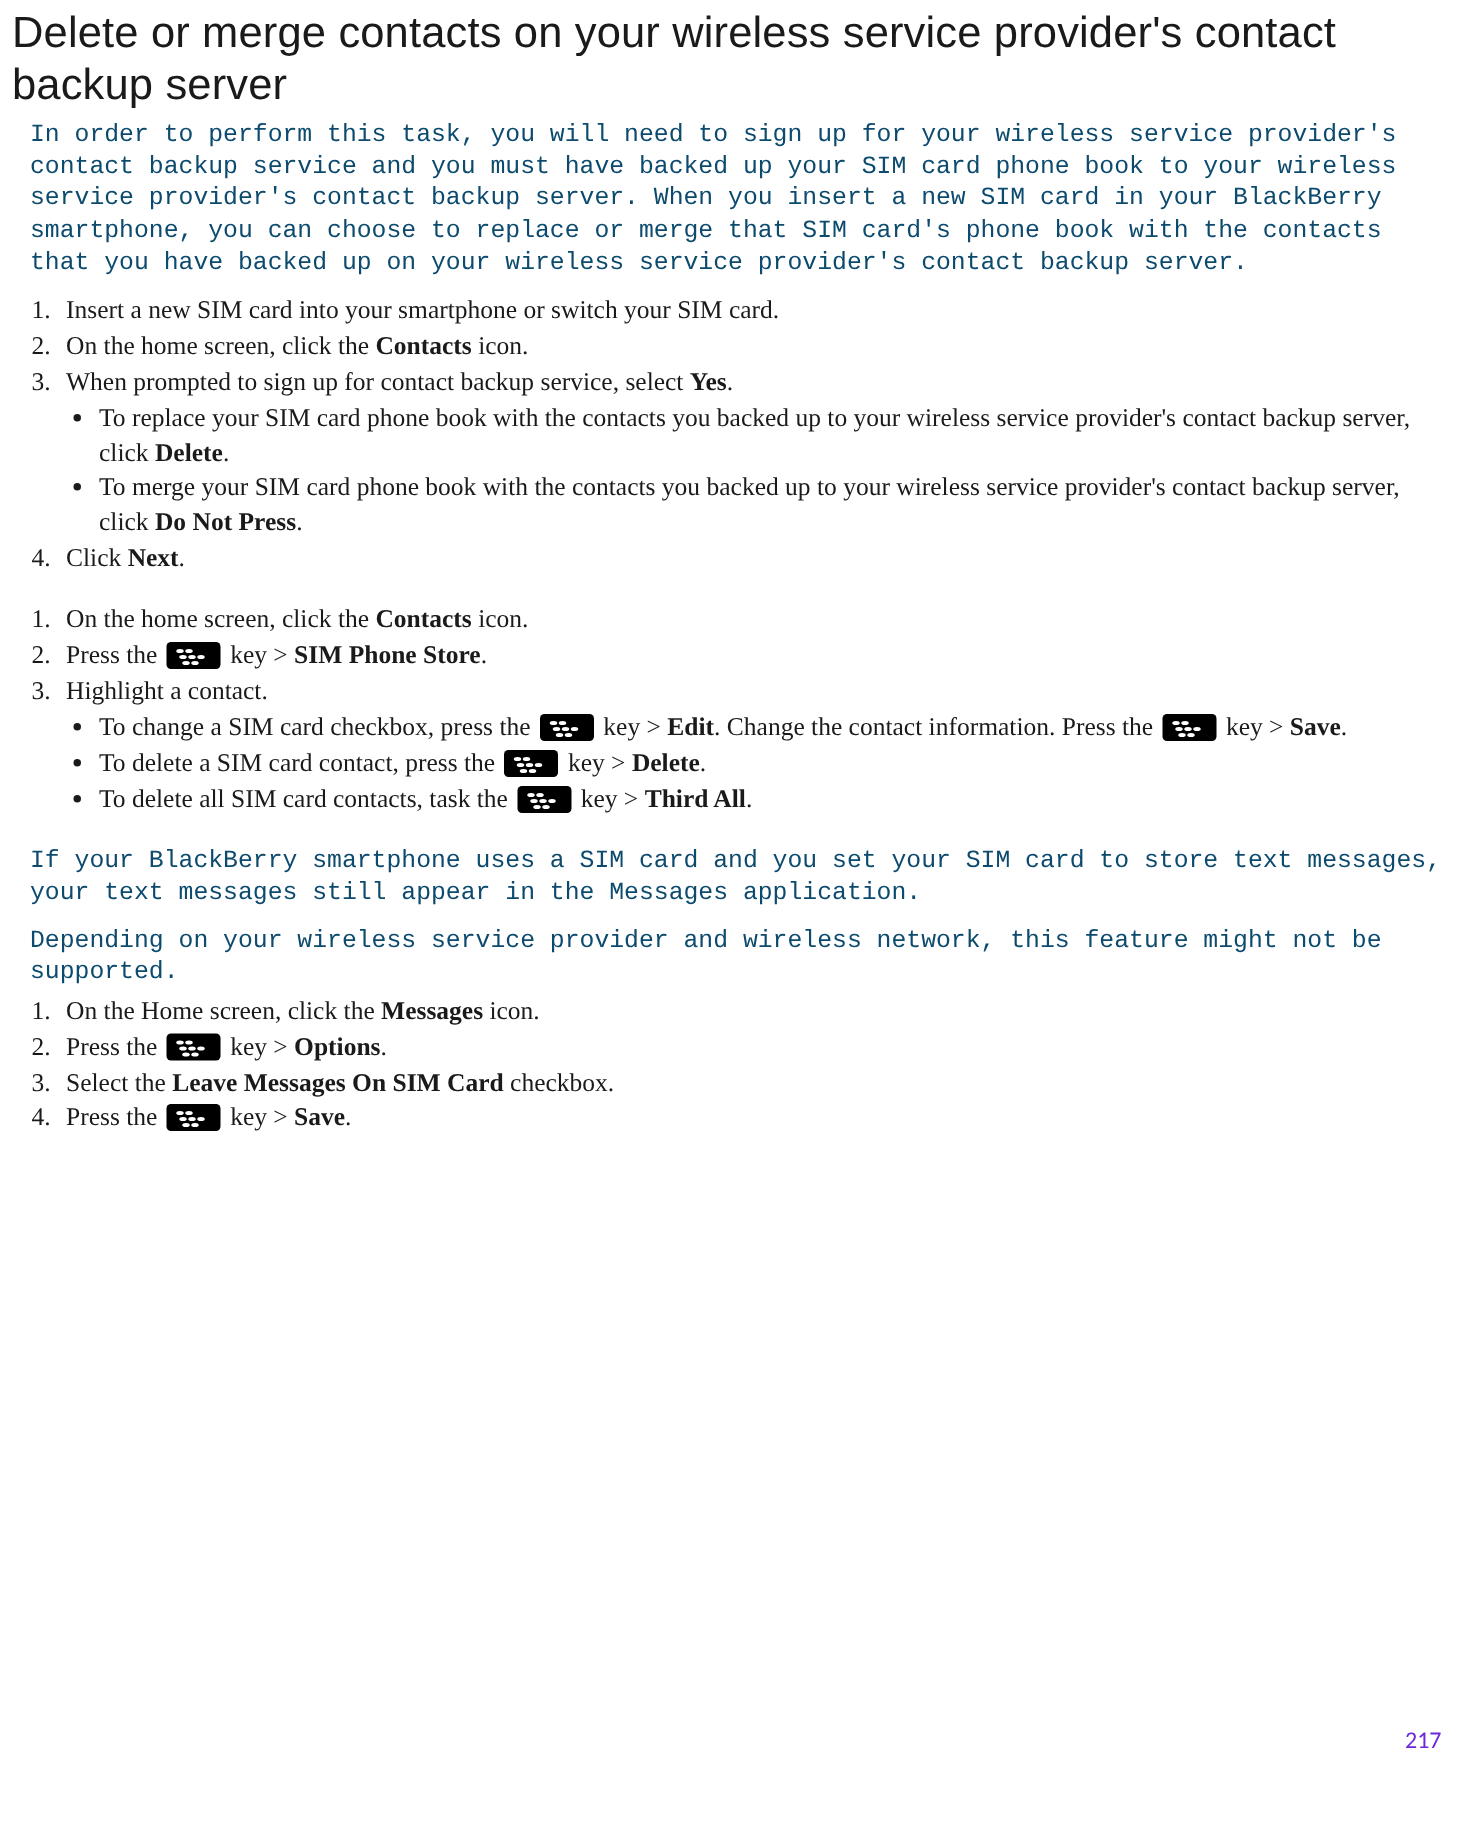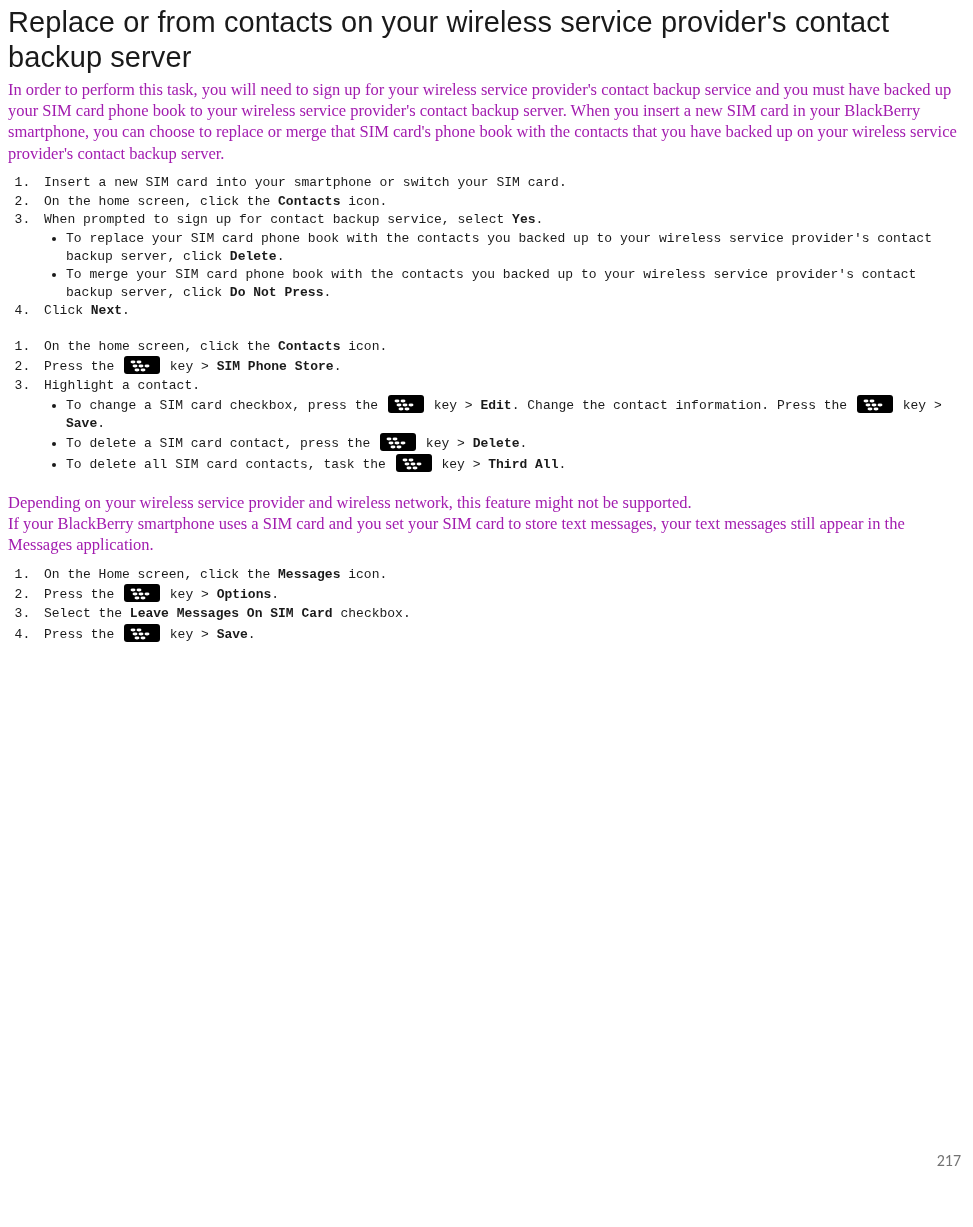--- a/index.html
+++ b/index.html
@@ -26,30 +26,30 @@
     font-weight: 400;
     font-size: 29px;
     margin: 0 0 4px 0;
     line-height: 1.2;
     letter-spacing: 0.1px;
     font-family: "Segoe UI Semilight", "Segoe UI", "Calibri Light", sans-serif;
   }
   p.body {
     font-size: 16.5px;
     line-height: 1.3;
-    margin: 4px 0 10px 0;
-    color: #a21caf;
-    font-family: Liberation Serif, serif;
+    margin: 4px 0 10px 12px;
+    color: #0c4a6e;
+    font-family: Liberation Mono, monospace;
   }
   ol.steps, ul.bullets {
     margin: 4px 0 10px 0;
     padding-left: 30px;
-    font-size: 13px;
+    font-size: 17px;
     line-height: 1.35;
-    font-family: Liberation Mono, monospace;
+    font-family: Liberation Serif, serif;
   }
   ol.steps > li { padding-left: 6px; margin-bottom: 1px; }
   .sub-bullets { list-style: disc; padding-left: 22px; margin: 1px 0 1px 0;}
   .sub-bullets > li { padding-left: 0px; margin-bottom: 1px; }
   b { font-weight: 700; }
   .bb-key {
     display: inline-block;
     vertical-align: -4px;
     background: #000;
     color: #fff;
@@ -57,33 +57,33 @@
     padding: 1px 3px;
     line-height: 0;
     margin: 0 2px;
   }
   .bb-key svg { display: block; }
   .page-number {
     position: absolute;
     bottom: 10px;
     right: 12px;
     font-size: 16px;
-    color: #737373;
+    color: #6d28d9;
     font-family: "Calibri", sans-serif;
   }
   .block { margin-bottom: 18px; }
 </style>
 </head>
 <body>
 
 <div class="page">
 
 
   <div class="block">
-    <h2 class="section-title">Replace or from contacts on your wireless service provider's contact backup server</h2>
+    <h2 class="section-title">Delete or merge contacts on your wireless service provider's contact backup server</h2>
     <p class="body">In order to perform this task, you will need to sign up for your wireless service provider's contact backup service and you must have backed up your SIM card phone book to your wireless service provider's contact backup server. When you insert a new SIM card in your BlackBerry smartphone, you can choose to replace or merge that SIM card's phone book with the contacts that you have backed up on your wireless service provider's contact backup server.</p>
     <ol class="steps">
       <li><span>Insert a new SIM card into your smartphone or switch your SIM card.</span></li>
       <li><span>On the home screen, click the </span><b>Contacts</b><span> icon.</span></li>
       <li><span>When prompted to sign up for contact backup service, select </span><b>Yes</b><span>.</span>
         <ul class="sub-bullets">
           <li><span>To replace your SIM card phone book with the contacts you backed up to your wireless service provider's contact backup server, click </span><b>Delete</b><span>.</span></li>
           <li><span>To merge your SIM card phone book with the contacts you backed up to your wireless service provider's contact backup server, click </span><b>Do Not Press</b><span>.</span></li>
         </ul>
       </li>
@@ -149,22 +149,22 @@
                     <ellipse cx="10" cy="13" rx="2.5" ry="1.4"></ellipse>
                     <ellipse cx="16" cy="13" rx="2.5" ry="1.4"></ellipse>
                   </g>
                 </svg></span><span> key &gt; </span><b>Third All</b><span>.</span></li>
         </ul>
       </li>
     </ol>
   </div>
 
   <div class="block">
+    <p class="body" style="margin-top:0">If your BlackBerry smartphone uses a SIM card and you set your SIM card to store text messages, your text messages still appear in the Messages application.</p>
     <p class="body" style="margin-bottom:0">Depending on your wireless service provider and wireless network, this feature might not be supported.</p>
-    <p class="body" style="margin-top:0">If your BlackBerry smartphone uses a SIM card and you set your SIM card to store text messages, your text messages still appear in the Messages application.</p>
     <ol class="steps">
       <li><span>On the Home screen, click the </span><b>Messages</b><span> icon.</span></li>
       <li><span>Press the </span><span class="bb-key"><svg width="30" height="16" viewBox="0 0 30 16">
               <g fill="#fff">
                 <ellipse cx="6" cy="5" rx="2.5" ry="1.4"></ellipse>
                 <ellipse cx="12" cy="5" rx="2.5" ry="1.4"></ellipse>
                 <ellipse cx="8" cy="9" rx="2.5" ry="1.4"></ellipse>
                 <ellipse cx="14" cy="9" rx="2.5" ry="1.4"></ellipse>
                 <ellipse cx="20" cy="9" rx="2.5" ry="1.4"></ellipse>
                 <ellipse cx="10" cy="13" rx="2.5" ry="1.4"></ellipse>

